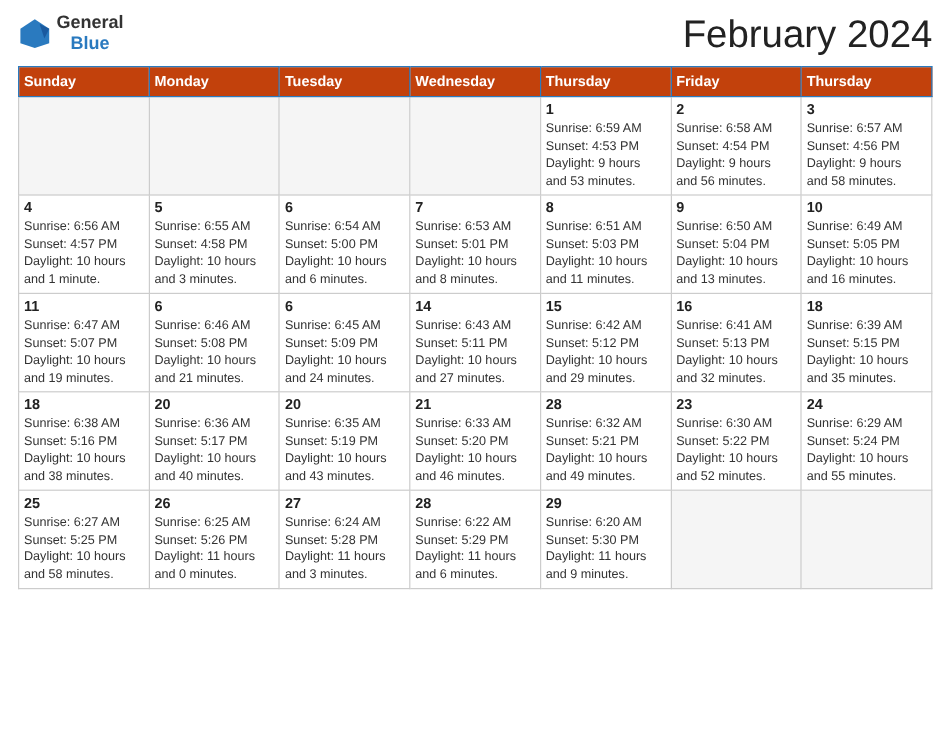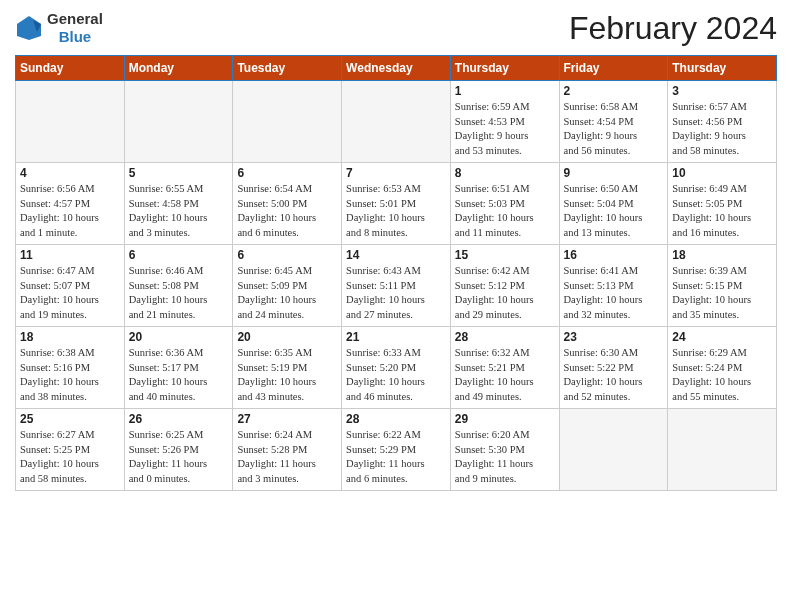--- a/index.html
+++ b/index.html
@@ -72,21 +72,20 @@
       font-size: 12px;
       font-weight: bold;
       color: #222;
       display: block;
       margin-bottom: 2px;
     }
     .day-info {
       color: #333;
       font-size: 10.5px;
       line-height: 1.4;
-      font-family: Liberation Serif, serif;
     }
   </style>
 </head>
 <body>
 
 <div class="page">
   <div class="header">
     <div class="logo">
       <svg class="logo-icon" viewBox="0 0 28 28">
         <polygon points="14,2 26,10 26,22 14,26 2,22 2,10" fill="#2a7abf"></polygon>

